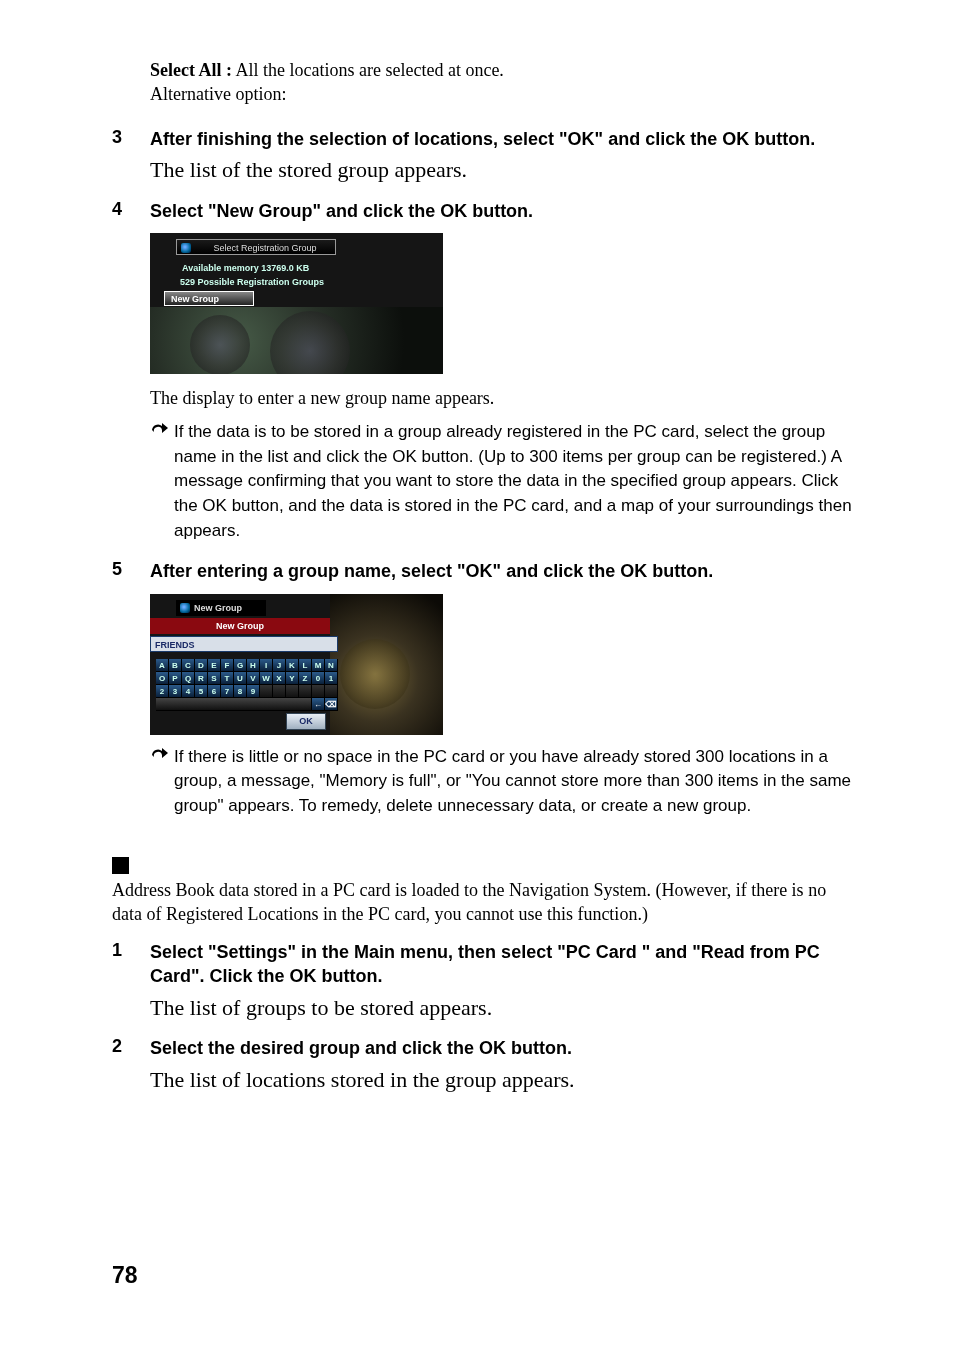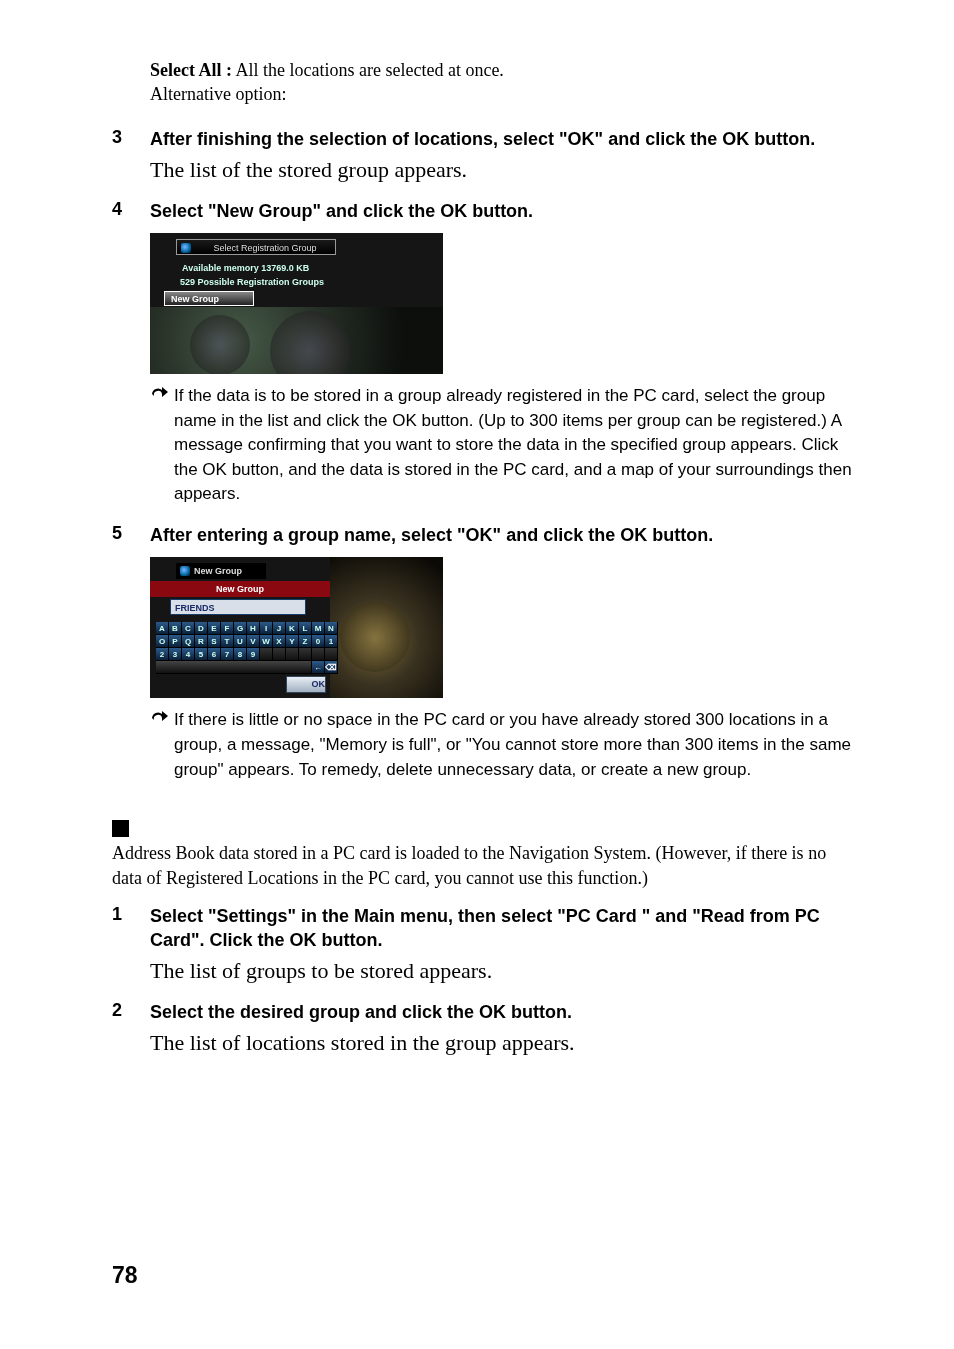--- a/index.html
+++ b/index.html
@@ -137,21 +137,21 @@
     background: radial-gradient(circle at 40% 40%, #6af 10%, #069 60%, #013 100%);
     border-radius: 2px;
   }
   .fig2-header {
     position: absolute; top: 24px; left: 0; width: 180px; height: 16px;
     background: #8a0910;
     color: #fff; font-size: 9px; font-weight: bold;
     text-align: center; line-height: 16px;
   }
   .fig2-input {
-    position: absolute; top: 42px; left: 20px; width: 136px; height: 16px;
+    position: absolute; top: 42px; left: 0; width: 188px; height: 16px;
     background: #d8dfe8; color: #1a2a66;
     font-size: 9px; font-weight: bold;
     line-height: 16px;
     padding-left: 4px;
     box-sizing: border-box;
     border: 1px solid #1a3a6a;
   }
   .kbd {
     position: absolute; top: 65px; left: 6px;
     width: 182px;
@@ -170,21 +170,21 @@
     border-bottom: 1px solid #000;
   }
   .kbd-key.sp { background: linear-gradient(#444,#111); flex:1; }
   .kbd-key.del { background: linear-gradient(#2b5a8a,#0a203a); width:13px; color:#fff;}
   .kbd-ok {
     position: absolute; top: 119px; left: 136px;
     width: 38px; height: 15px;
     background: linear-gradient(#e8eef6,#a0b0c0);
     color: #1a2a66;
     font-size: 9px; font-weight: bold;
-    text-align: right; line-height: 15px;
+    text-align: center; line-height: 15px;
     border: 1px solid #345;
   }
   .fig2-right {
     position: absolute; top: 0; right: 0; width: 113px; height: 141px;
     background: radial-gradient(circle at 40% 60%, #7a6a3a 0%, #3a3220 40%, #0c0a06 90%);
   }
   .fig2-right::before {
     content:"";
     position:absolute;
     width:70px;height:70px;
@@ -273,20 +273,21 @@
   <div class="figure">
     <div class="fig-box fig1">
       <div class="fig-title-bar">Select Registration Group</div>
       <div class="fig1-txt1">Available memory 13769.0 KB</div>
       <div class="fig1-txt2">529 Possible Registration Groups</div>
       <div class="fig1-tab">New Group</div>
       <div class="fig1-gears"></div>
     </div>
   </div>
 
+  <div class="after-fig">The display to enter a new group name appears.</div>
 
   <div class="note">
     <div class="note-icon">
       <svg width="18" height="14" viewBox="0 0 18 14">
           <path d="M2 7 A6 6 0 0 1 12 3 L12 0 L18 5 L12 10 L12 7 A4 4 0 0 0 4 9 Z" fill="#000"></path>
         </svg>
     </div>
     <div class="note-body">If the data is to be stored in a group already registered in the PC card, select the group name in the list and click the OK button. (Up to 300 items per group can be registered.) A message confirming that you want to store the data in the specified group appears. Click the OK button, and the data is stored in the PC card, and a map of your surroundings then appears.</div>
   </div>
 

